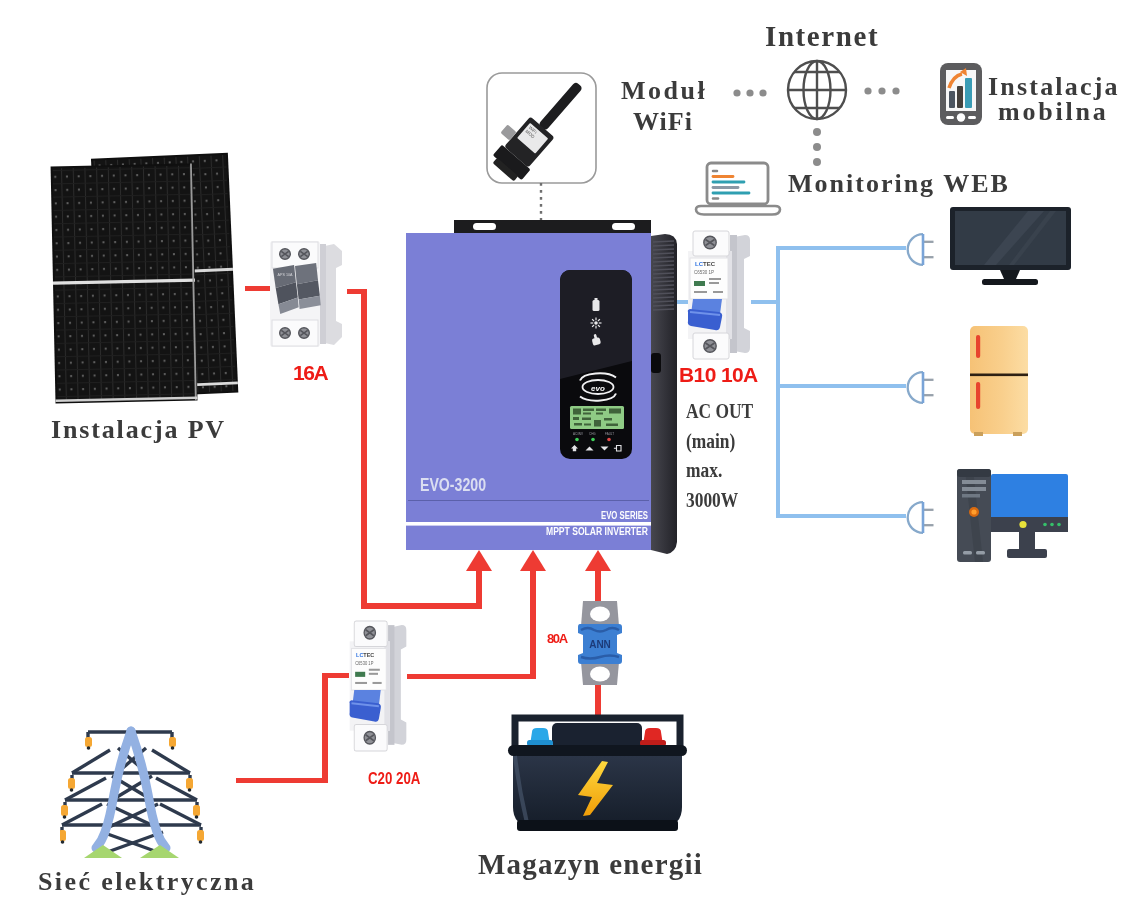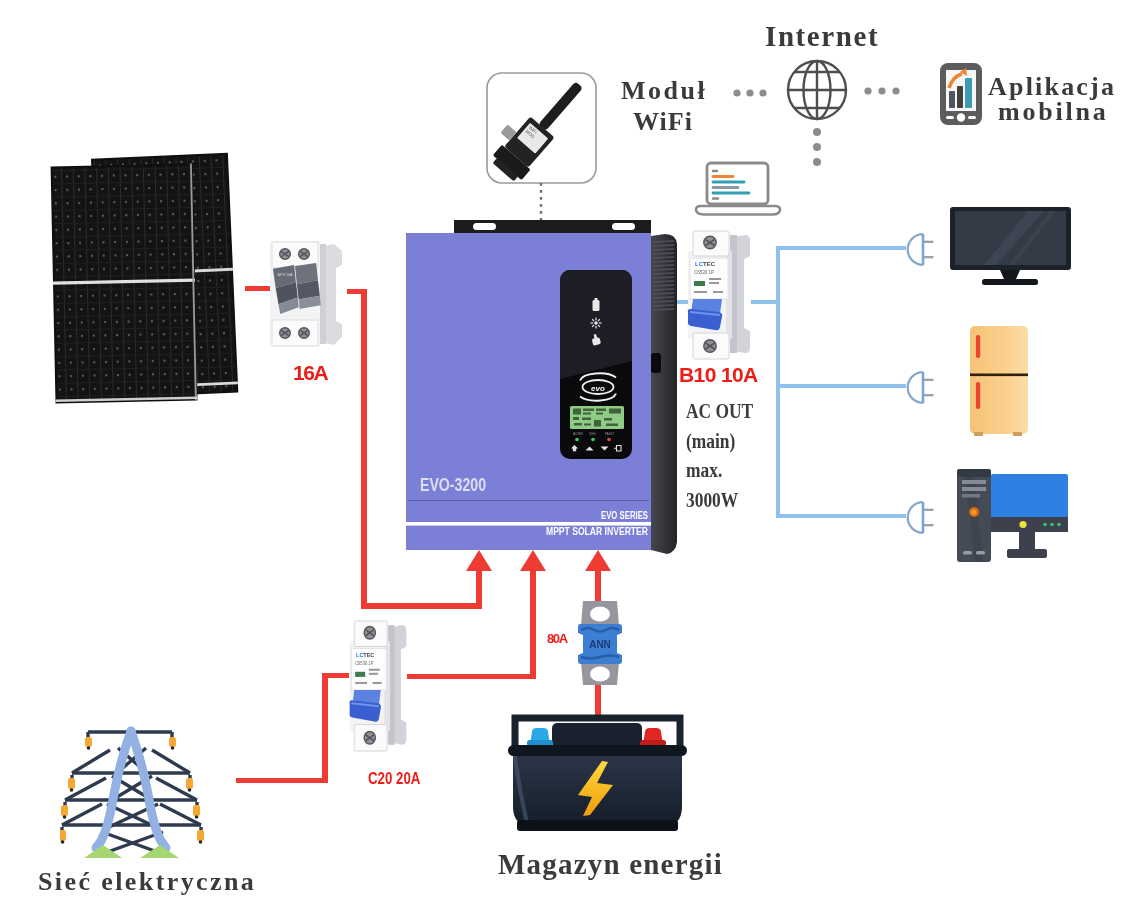--- a/index.html
+++ b/index.html
@@ -41,24 +41,26 @@
   <div class="blue" style="left:674px;top:293px;width:14px;height:4px;"></div>
   <div class="blue" style="left:751px;top:293px;width:29px;height:4px;"></div>
   <div class="blue" style="left:776px;top:239px;width:4px;height:272px;"></div>
   <div class="blue" style="left:776px;top:239px;width:130px;height:4px;"></div>
   <div class="blue" style="left:776px;top:377px;width:130px;height:4px;"></div>
   <div class="blue" style="left:776px;top:507px;width:130px;height:4px;"></div>
 
   <div class="t" style="left:765px;top:13px;font-size:29px;letter-spacing:1.6px;">Internet</div>
   <div class="t" style="left:621px;top:69px;letter-spacing:2.5px;text-align:center;">Moduł</div>
   <div class="t" style="left:633px;top:100px;letter-spacing:1px;">WiFi</div>
-  <div class="t" style="left:988px;top:65px;letter-spacing:2.2px;">Aplikacja</div>
+  <div class="t" style="left:988px;top:65px;letter-spacing:2.2px;">Instalacja</div>
   <div class="t" style="left:998px;top:90px;letter-spacing:2.8px;text-align:center;">mobilna</div>
+  <div class="t" style="left:788px;top:162px;letter-spacing:2px;">Monitoring WEB</div>
+  <div class="t" style="left:51px;top:408px;letter-spacing:1.85px;">Instalacja PV</div>
   <div class="t" style="left:38px;top:860px;letter-spacing:2.4px;">Sieć elektryczna</div>
-  <div class="t" style="left:498px;top:841px;font-size:29px;letter-spacing:1.2px;">Magazyn energii</div>
+  <div class="t" style="left:478px;top:841px;font-size:29px;letter-spacing:1.2px;">Magazyn energii</div>
 
   <div class="rl" style="left:293px;top:354px;font-size:21px;letter-spacing:-1.4px;">16A</div>
   <div class="rl" style="left:679px;top:356px;font-size:21px;letter-spacing:-0.6px;">B10 10A</div>
   <div class="rl" style="left:368px;top:762px;font-size:17px;transform:scaleX(0.78);transform-origin:0 0;">C20 20A</div>
   <div class="rl" style="left:547px;top:624px;font-size:13px;letter-spacing:-1.4px;">80A</div>
 
   <div class="t" style="left:686px;top:390px;font-size:20px;letter-spacing:0px;line-height:29.5px;transform:scaleX(0.87);transform-origin:0 0;">AC OUT<br>(main)<br>max.<br>3000W</div>
 
   <svg style="left:40px;top:135px;" width="212" height="268" viewBox="0 0 212 268">
     <defs>

